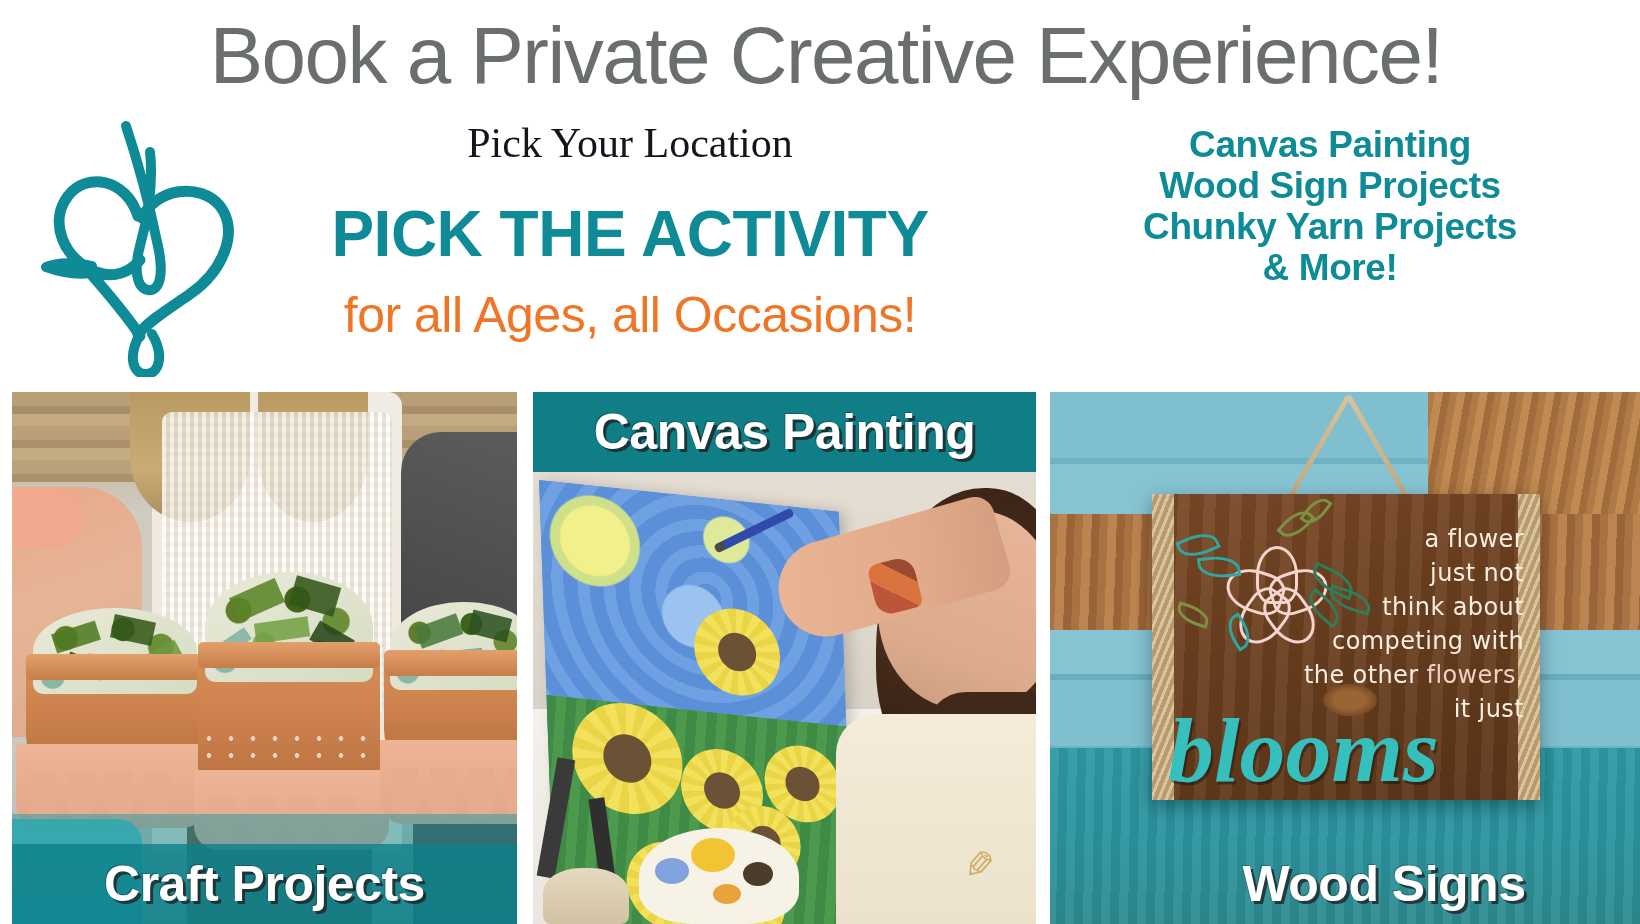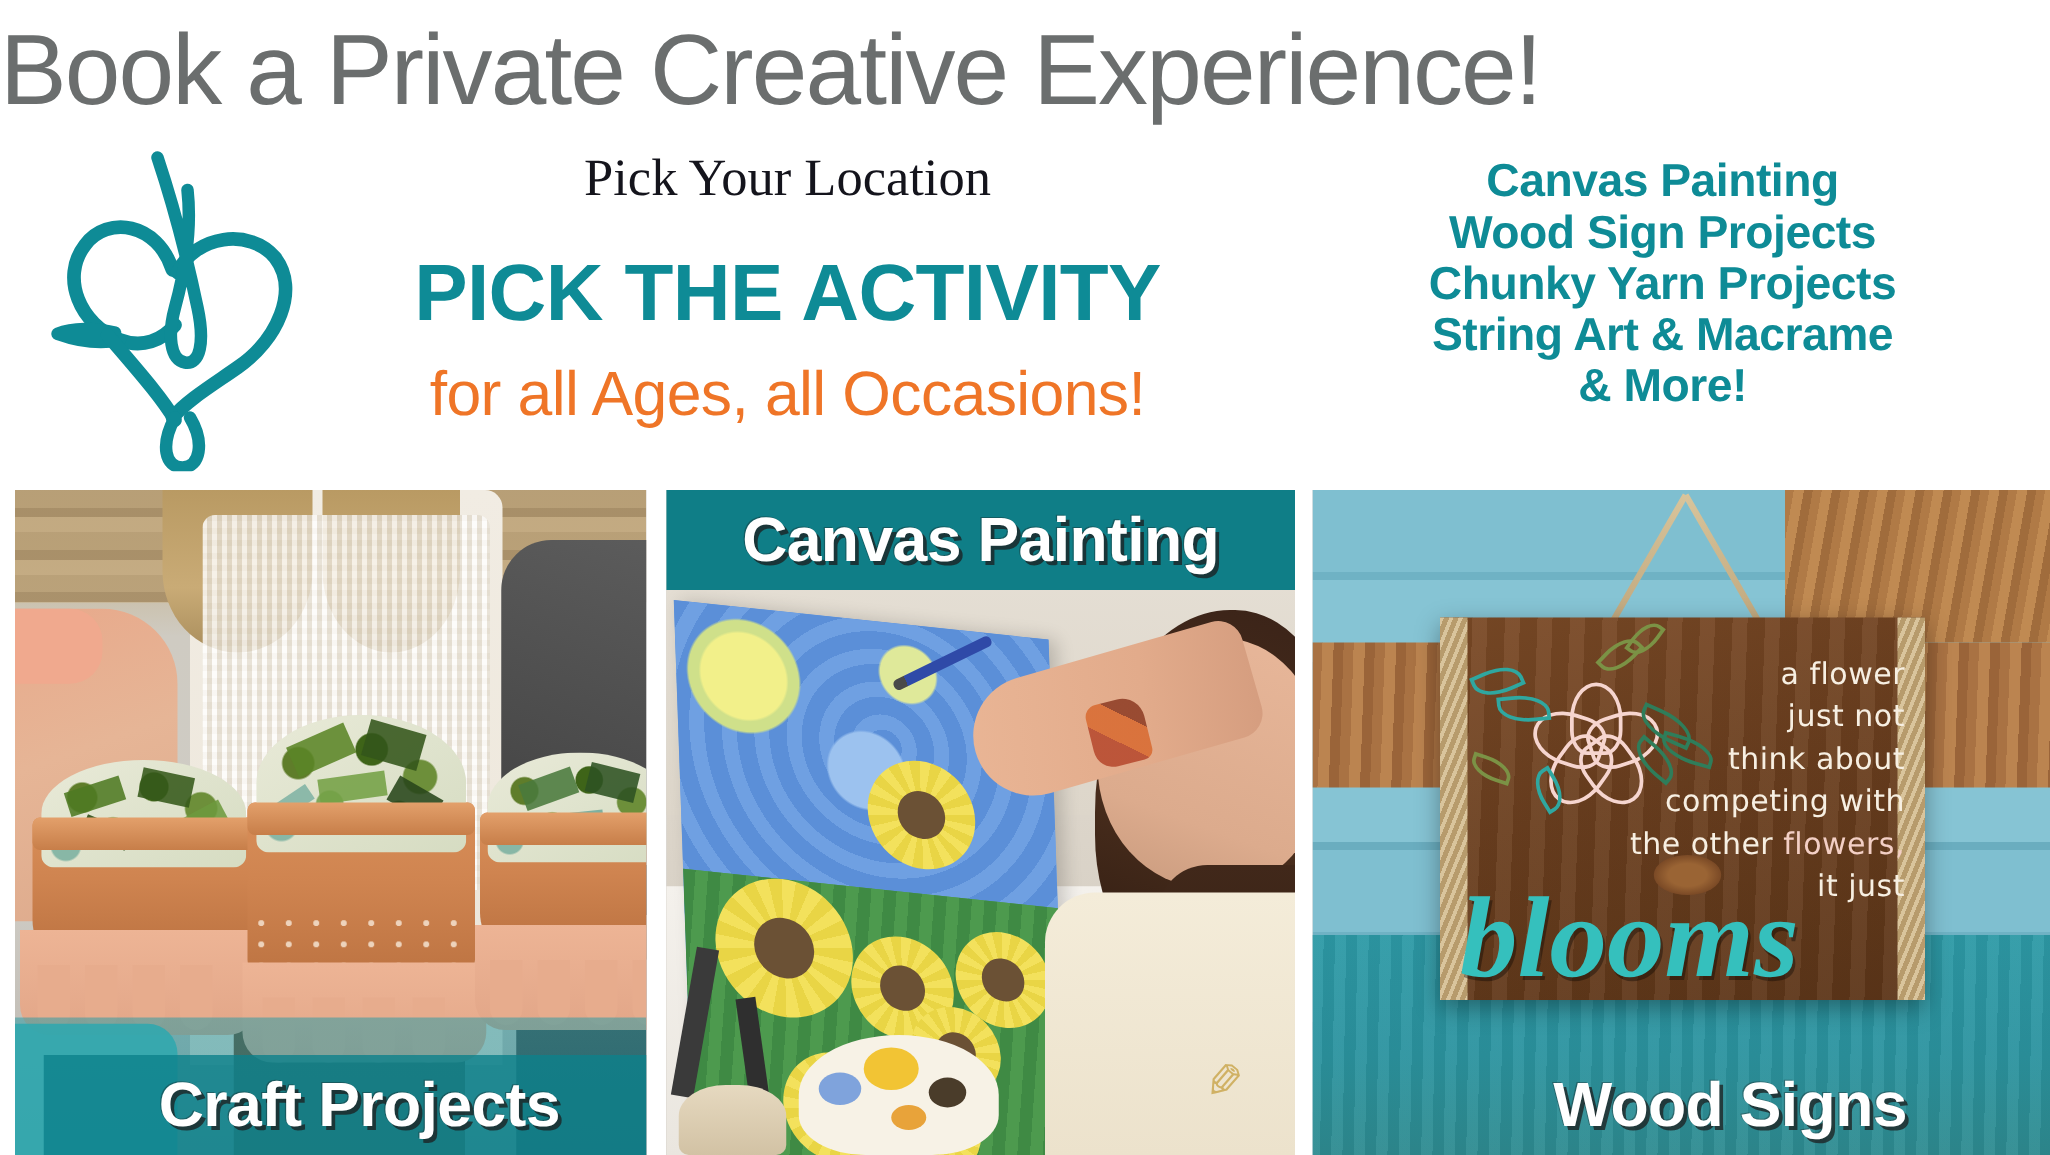--- a/index.html
+++ b/index.html
@@ -10,24 +10,26 @@
     position:relative;
   }
 
   
   #banner-header{
     position:absolute; left:0; top:0; width:1640px; height:392px;
     background:#ffffff;
   }
   #headline{
     position:absolute; left:0; top:16px; width:1640px;
+    text-align:center;
     font-size:80px; font-weight:400; line-height:1.0;
     letter-spacing:-1.5px;
     color:#6b6e6e;
     white-space:nowrap;
+    padding-left:12px;
   }
 
   
   #logo-mark{
     position:absolute; left:30px; top:112px; width:210px; height:265px;
   }
   #logo-mark svg{ width:100%; height:100%; display:block; }
 
   
   #center-col{
@@ -85,21 +87,21 @@
     position:absolute; left:0; width:100%;
     color:#ffffff;
     font-size:50px; font-weight:700; line-height:80px;
     letter-spacing:-0.5px;
     text-align:center;
     text-shadow: 3px 3px 0 rgba(30,30,30,.75), -1px -1px 0 rgba(30,30,30,.35);
     white-space:nowrap;
   }
   .label-bottom{ bottom:0; height:80px; }
   .label-top{ top:0; height:80px; }
-  .band-tint{ background:rgba(13,129,139,.80);margin-left:23px; }
+  .band-tint{ background:rgba(13,129,139,.80); }
   .band-solid{ background:#0f7e87; }
   .band-clear{ background:transparent;margin-left:39px; }
 
   
   .p1-bg{
     position:absolute; inset:0;
     background:
       linear-gradient(180deg,#9e8a6e 0%,#b9a584 10%,#c9bda4 14%,#cfcbc2 22%,#cfccc5 60%,#b8b3ab 100%);
   }
   .p1-wall{
@@ -440,21 +442,20 @@
   <div id="center-col">
     <div id="pick-location">Pick Your Location</div>
     <div id="pick-activity">PICK THE ACTIVITY</div>
     <div id="ages-occasions">for all Ages, all Occasions!</div>
   </div>
 
   <div id="activity-list">
     <span class="act-item">Canvas Painting</span>
     <span class="act-item">Wood Sign Projects</span>
     <span class="act-item">Chunky Yarn Projects</span>
-    <span class="act-item">String Art &amp; Macrame</span>
     <span class="act-item">&amp; More!</span>
   </div>
 </div>
 
 <div id="panels">
 
   <div class="panel" id="panel-craft">
     <div class="panel-photo">
       <div class="p1-bg"></div>
       <div class="p1-wall"></div>

